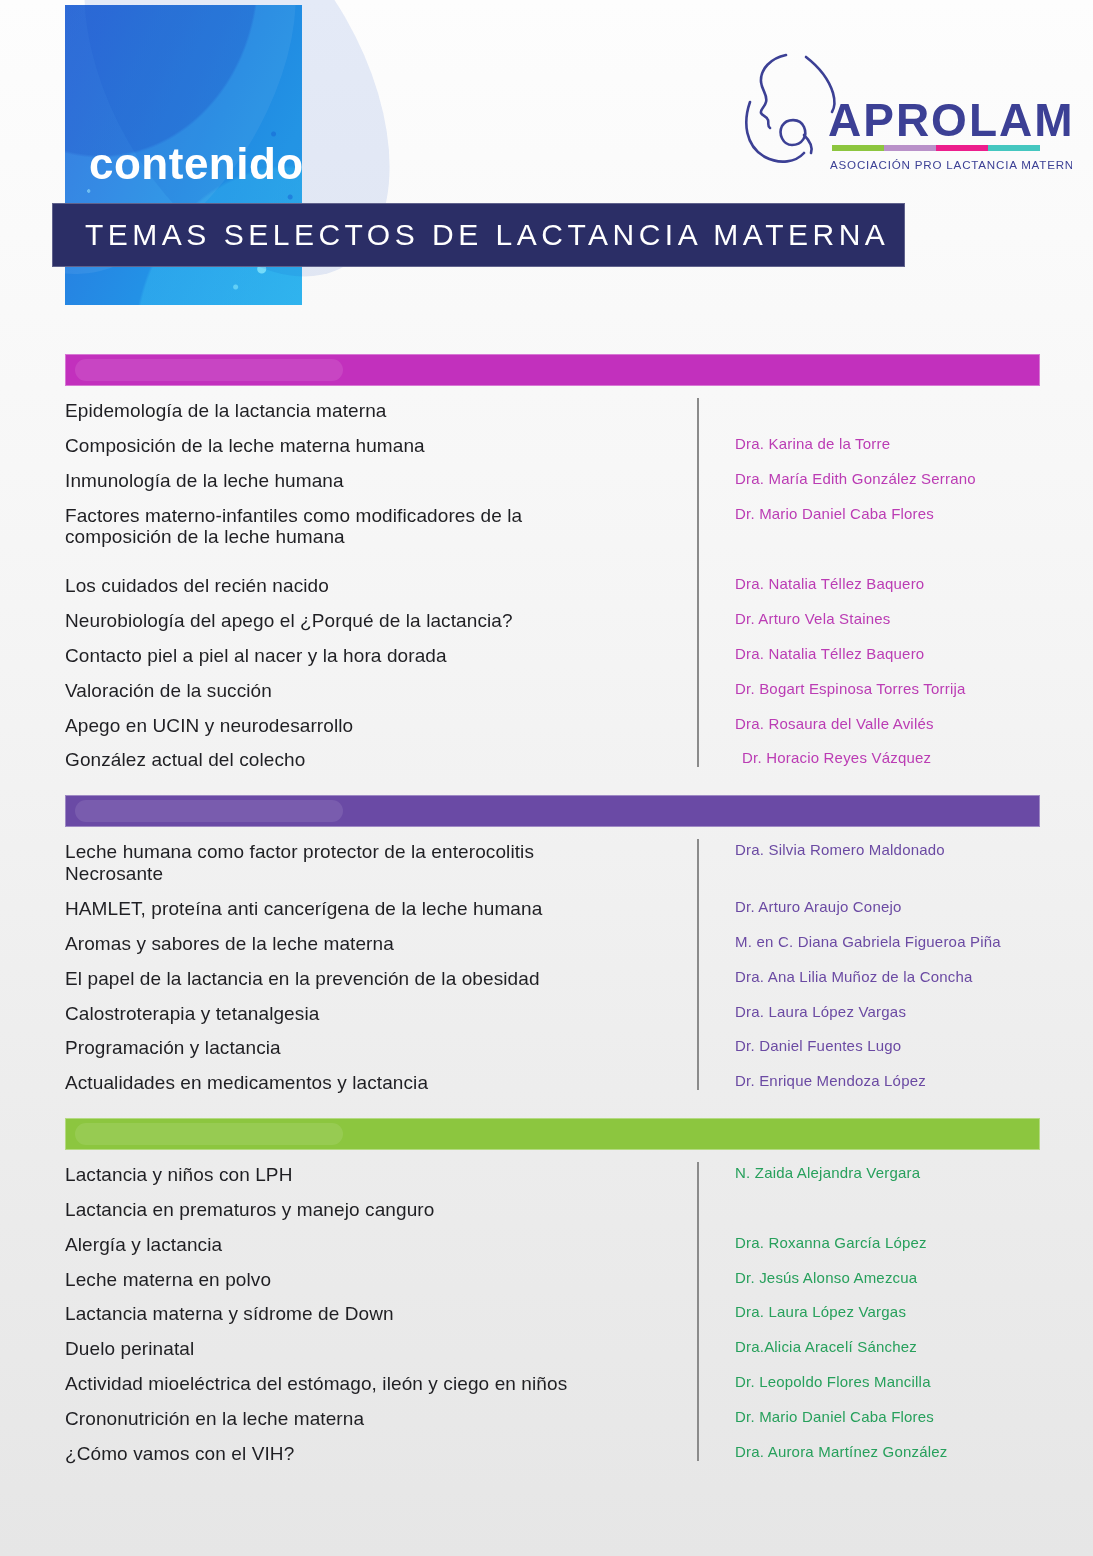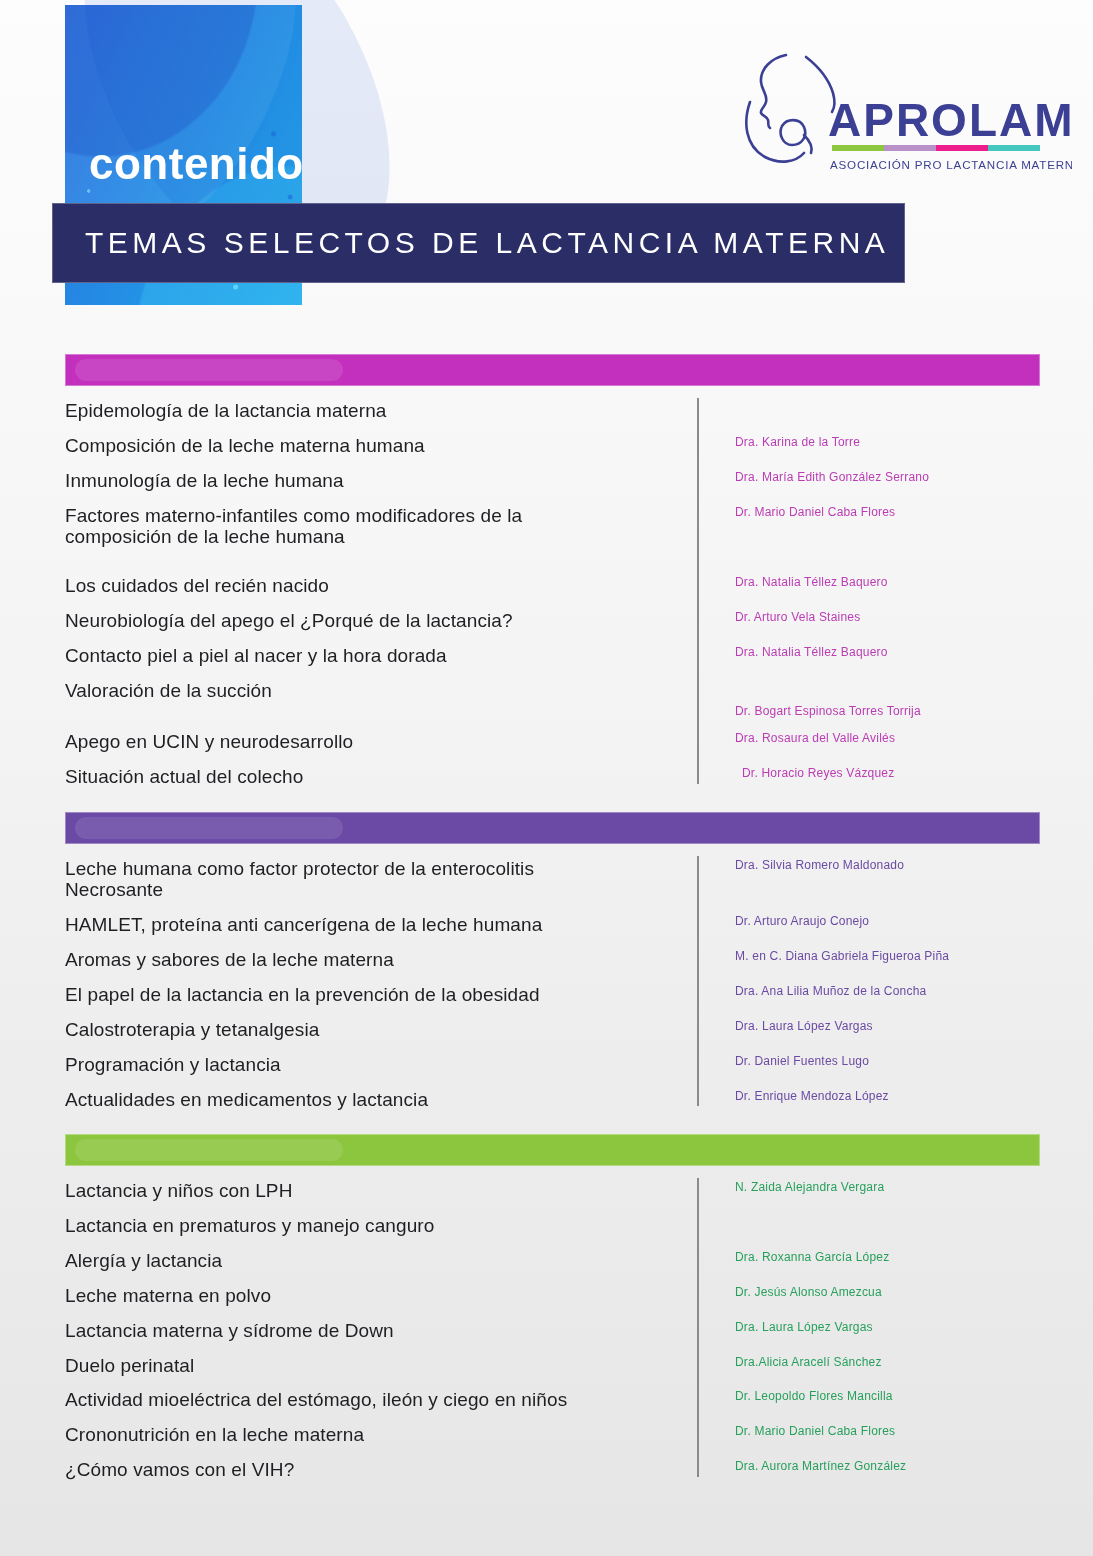--- a/index.html
+++ b/index.html
@@ -44,21 +44,21 @@
   .contenido-box::after{
     right:-60px;top:-140px;width:250px;height:430px;
     background:rgba(10,70,200,.10);transform:rotate(-30deg);
   }
   .contenido-label{
     position:absolute;left:24px;top:134px;z-index:3;
     color:#fff;font-size:44px;font-weight:700;letter-spacing:.5px;
   }
 
   .banner{
-    position:absolute;left:52px;top:203px;width:853px;height:80px;z-index:2;
+    position:absolute;left:52px;top:203px;width:853px;height:64px;z-index:2;
     background:var(--navy,#2b2e66);
     display:flex;align-items:center;
     box-shadow:0 0 0 1px rgba(255,255,255,.25) inset;
   }
   .banner-title{
     color:#fff;font-size:30px;font-weight:400;letter-spacing:4.5px;
     padding-left:33px;white-space:nowrap;
   }
 
   .logo{position:absolute;left:742px;top:52px;width:330px;height:125px;}
@@ -86,21 +86,21 @@
   .row{
     display:grid;grid-template-columns:632px 1fr;
     margin-bottom:13px;
   }
   .row.gap-after{margin-bottom:27px;}
   .topic{
     max-width:545px;
     color:#1f1f23;font-size:19px;line-height:1.15;letter-spacing:.1px;
   }
   .author{
-    padding-left:38px;font-size:12px;line-height:1.18;font-weight:400;
+    padding-left:38px;font-size:15px;line-height:1.18;font-weight:400;
     letter-spacing:.2px;
   }
 </style>
 </head>
 <body>
 
 <div class="page">
 
   <div class="header">
 
@@ -163,28 +163,28 @@
           <div class="row">
             <div class="topic">Neurobiología del apego el ¿Porqué de la lactancia?</div>
             <div class="author" style="color: rgb(187, 60, 180);">Dr. Arturo Vela Staines</div>
           </div>
           <div class="row">
             <div class="topic">Contacto piel a piel al nacer y la hora dorada</div>
             <div class="author" style="color: rgb(187, 60, 180);">Dra. Natalia Téllez Baquero</div>
           </div>
           <div class="row">
             <div class="topic">Valoración de la succión</div>
-            <div class="author" style="color: rgb(187, 60, 180); margin-top: 24px;">Dr. Bogart Espinosa Torres Torrija</div>
+            <div class="author" style="color: rgb(187, 60, 180);">Dr. Bogart Espinosa Torres Torrija</div>
           </div>
           <div class="row">
             <div class="topic">Apego en UCIN y neurodesarrollo</div>
             <div class="author" style="color: rgb(187, 60, 180);">Dra. Rosaura del Valle Avilés</div>
           </div>
           <div class="row">
-            <div class="topic">Situación actual del colecho</div>
+            <div class="topic">González actual del colecho</div>
             <div class="author" style="color: rgb(187, 60, 180); padding-left: 45px;">Dr. Horacio Reyes Vázquez</div>
           </div>
           <div class="vdivider" style="background: rgb(139, 139, 139);"></div>
         </div>
   </div>
 
   <div class="section">
     <div class="section-bar" style="background: rgb(106, 74, 165);">
       <div class="section-bar-pill"></div>
     </div>

